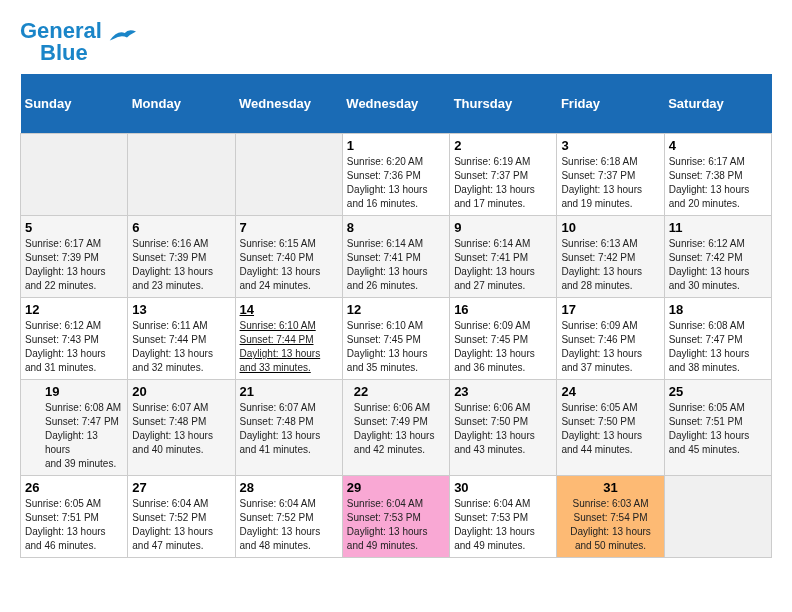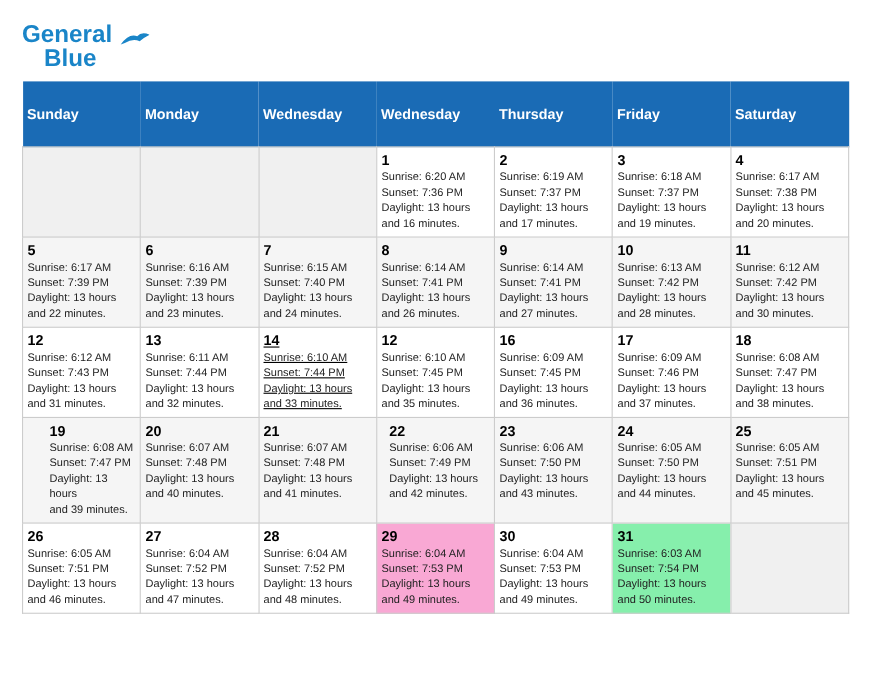--- a/index.html
+++ b/index.html
@@ -253,20 +253,20 @@
           <div class="day-info">Sunrise: 6:04 AM<br>Sunset: 7:52 PM<br>Daylight: 13 hours<br>and 48 minutes.</div>
         </td>
         <td style="background-color: #f9a8d4;">
           <div class="day-number">29</div>
           <div class="day-info">Sunrise: 6:04 AM<br>Sunset: 7:53 PM<br>Daylight: 13 hours<br>and 49 minutes.</div>
         </td>
         <td style="background-color: rgb(255, 255, 255);">
           <div class="day-number">30</div>
           <div class="day-info">Sunrise: 6:04 AM<br>Sunset: 7:53 PM<br>Daylight: 13 hours<br>and 49 minutes.</div>
         </td>
-        <td style="background-color: #86efac;">
+        <td style="background-color: #fdba74; text-align: center;">
           <div class="day-number">31</div>
           <div class="day-info">Sunrise: 6:03 AM<br>Sunset: 7:54 PM<br>Daylight: 13 hours<br>and 50 minutes.</div>
         </td>
         <td class="empty-cell" style="background-color: rgb(236, 236, 236);"></td>
       </tr>
     </tbody>
 </table>
 
 </body></html>

